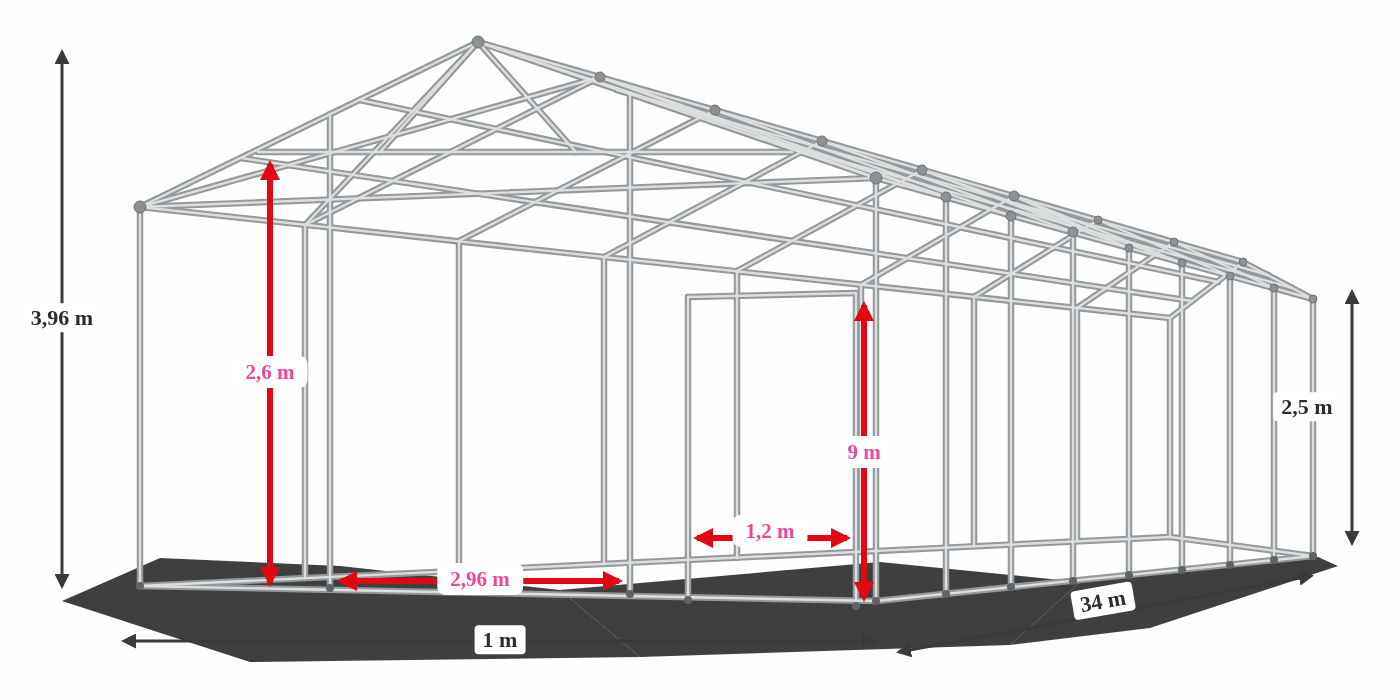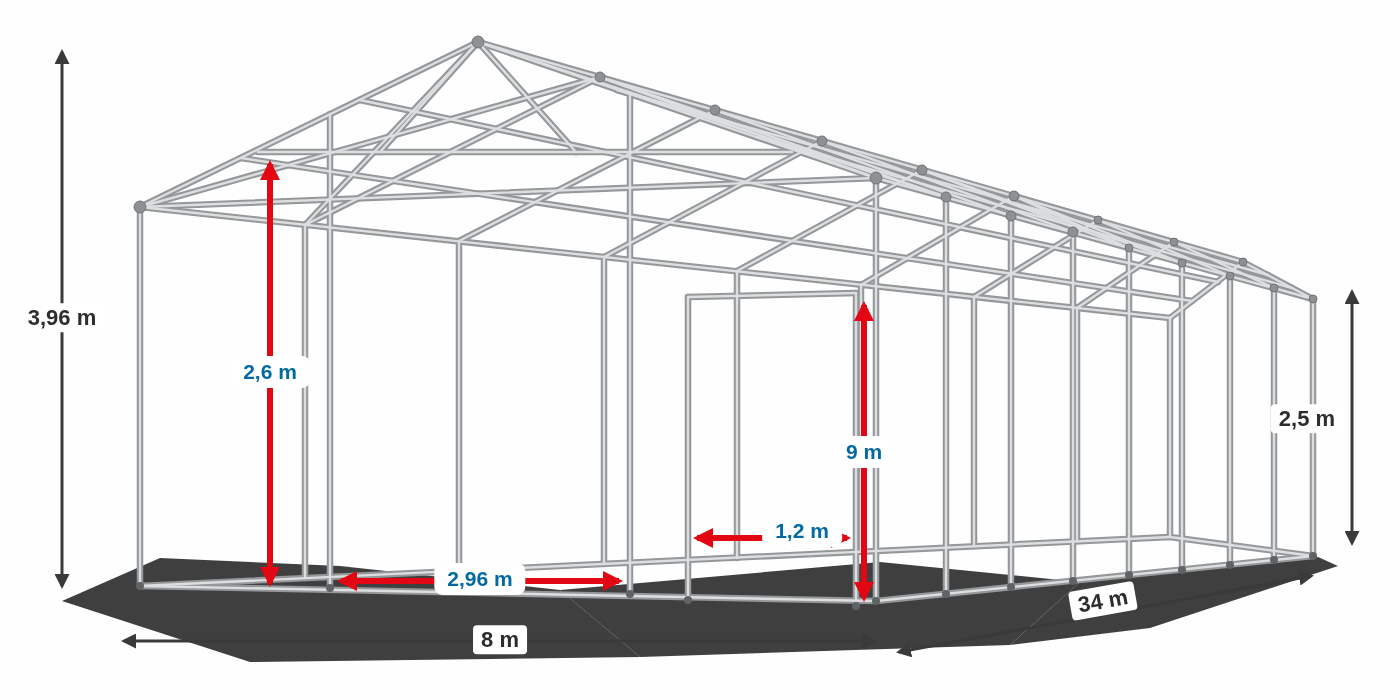--- a/index.html
+++ b/index.html
@@ -1,34 +1,34 @@
 <!DOCTYPE html>
 <html><head>
 <meta charset="utf-8">
 <style>
   html,body { margin:0; padding:0; background:#ffffff; }
   .canvas {
     position:relative; width:1400px; height:700px; background:#fefefe;
-    font-family:Liberation Sans, sans-serif; overflow:hidden;
+    font-family:Liberation Serif, serif; overflow:hidden;
   }
   .canvas svg { position:absolute; left:0; top:0; }
 
   
   .tube-base { stroke:#94989a; stroke-width:6.5; fill:none; stroke-linecap:round; stroke-linejoin:round; }
   .tube-hi   { stroke:#dcdedf; stroke-width:2.4; fill:none; stroke-linecap:round; stroke-linejoin:round; }
   .joint     { fill:#8d9193; stroke:#6f7375; stroke-width:1; }
   .foot      { fill:#5f6365; }
   .shadow    { fill:#242424; opacity:.88; }
 
   .dim-black-line { stroke:#3a3a3a; stroke-width:3; }
   .dim-red-line   { stroke:#e30613; stroke-width:6; }
 
   .dim-label {
     position:absolute; transform:translate(-50%,-50%);
-    background:#ffffff; color:#0369a1; font-weight:bold; font-size:21px;
+    background:#ffffff; color:#ec4899; font-weight:bold; font-size:21px;
     line-height:1.15; padding:4px 13px; border-radius:8px; white-space:nowrap;
   }
   .dim-label.black {
     color:#2d2d2d; font-size:22px; padding:2px 8px; border-radius:4px;
   }
   .dim-label.rot { transform:translate(-50%,-50%) rotate(-10deg); }
 </style>
 </head>
 <body>
 
@@ -181,27 +181,27 @@
     <g>
       <line class="dim-red-line" x1="697" y1="538" x2="847" y2="538" marker-start="url(#arrR)" marker-end="url(#arrR)"></line>
     </g>
     <g>
       <line class="dim-red-line" x1="341" y1="581" x2="619" y2="581" marker-start="url(#arrR)" marker-end="url(#arrR)"></line>
     </g>
   </svg>
 
   <div class="dim-label black" style="left:62px; top:318px;">3,96 m</div>
 
-  <div class="dim-label black" style="left:500px; top:640px;">8 m</div>
+  <div class="dim-label black" style="left:500px; top:640px;">1 m</div>
 
   <div class="dim-label black rot" style="left:1103px; top:601px;">34 m</div>
 
-  <div class="dim-label black" style="left:1307px; top:407px;margin-top:12px;">2,5 m</div>
+  <div class="dim-label black" style="left:1307px; top:407px;">2,5 m</div>
 
   <div class="dim-label" style="left:270px; top:372px;">2,6 m</div>
 
   <div class="dim-label" style="left:864px; top:452px;">9 m</div>
 
-  <div class="dim-label" style="left:802px; top:531px;text-align:right;">1,2 m</div>
+  <div class="dim-label" style="left:770px; top:531px;text-align:right;">1,2 m</div>
 
   <div class="dim-label" style="left:480px; top:579px;">2,96 m</div>
 
 </div>
 
 </body></html>

